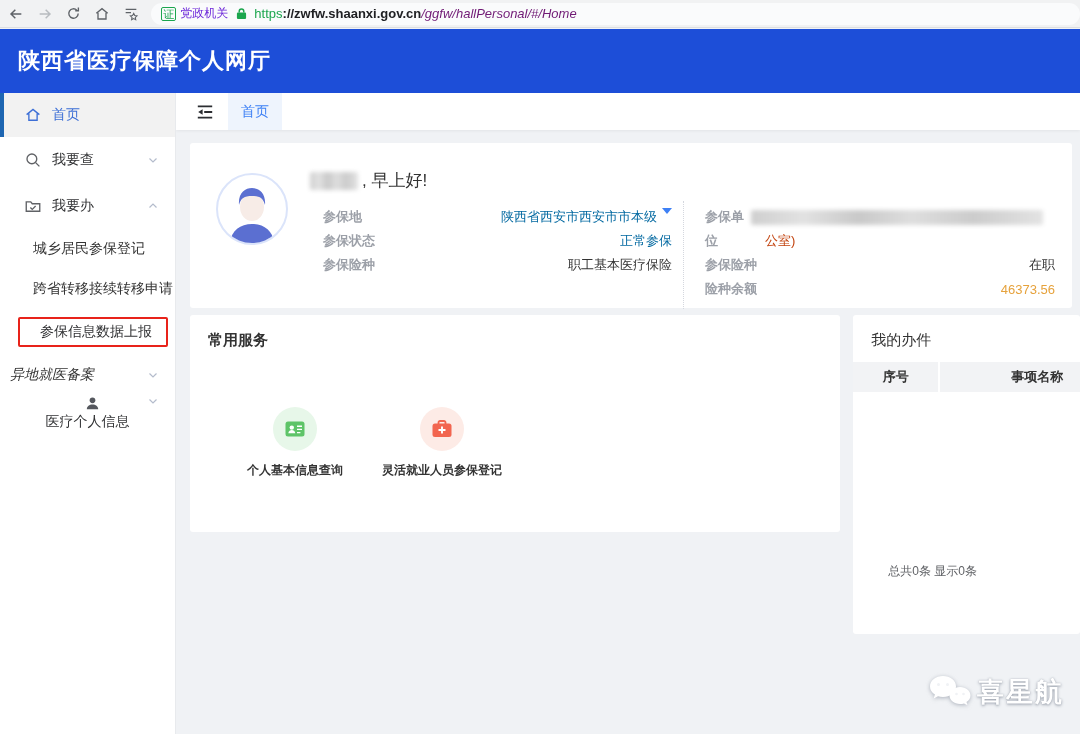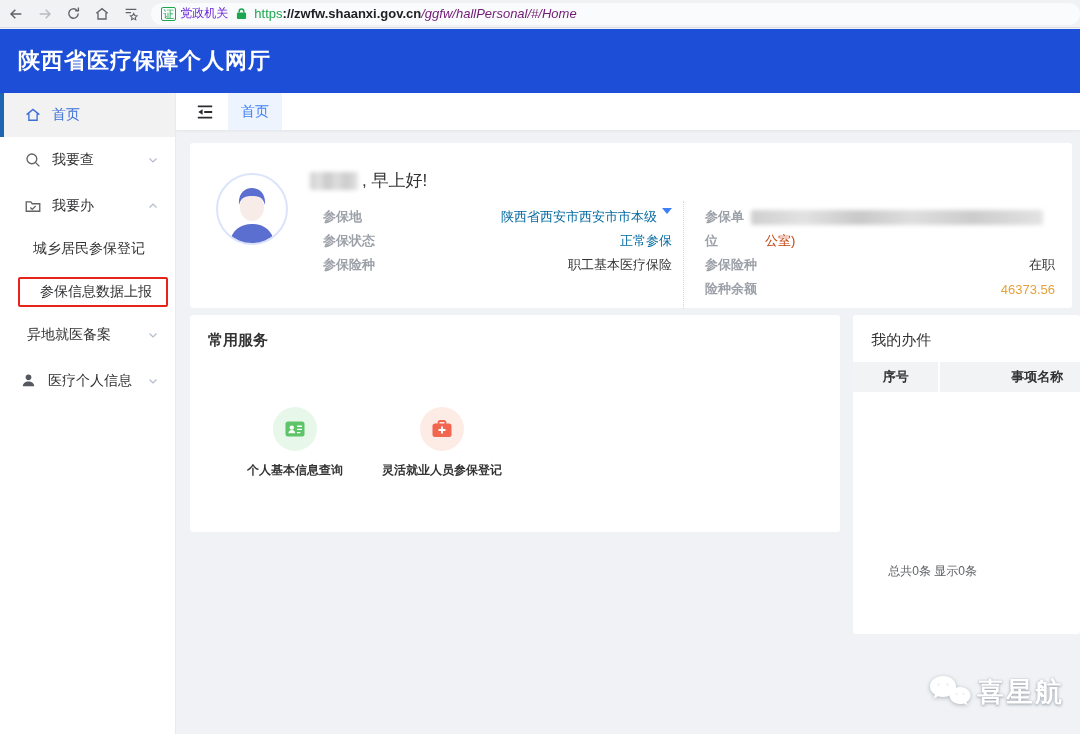--- a/index.html
+++ b/index.html
@@ -37,21 +37,21 @@
   .main { position:absolute; left:176px; top:93px; width:904px; height:641px; background:#f0f2f5; overflow:hidden; }
 
   
   .mi { display:flex; align-items:center; font-size:14px; color:#303133; position:relative; }
   .mi .ic { width:18px; height:18px; margin:0 10px 0 24px; flex:none; }
   .mi .chev { position:absolute; right:16px; width:12px; height:12px; }
   .mi-home { height:44px; background:#f2f2f2; border-left:4px solid #1e66b2; color:#3d6fd6; }
   .mi-home .ic { margin-left:20px; }
   .mi-std { height:46px; }
   .mi-sub { height:40px; padding-left:33px; color:#333; }
-  .mi-noicon { height:40px; padding-left:27px; color:#333; }
+  .mi-noicon { height:40px; padding-left:10px; color:#333;font-style:italic; }
   .hl-red { display:inline-block; border:2px solid #e8231a; border-radius:2px;
     padding:4px 14px 4px 20px; margin-left:11px; }
 
   
   .tabbar { position:relative; height:37px; background:#ffffff; box-shadow:0 1px 3px rgba(0,0,0,.06);
     display:flex; align-items:center; }
   .collapse-btn { width:20px; height:16px; margin-left:19px; }
   .tab { height:37px; margin-left:13px; padding:0 13px; background:#eef4fd; color:#3e80f5;
     font-size:14px; display:flex; align-items:center; }
 
@@ -187,34 +187,37 @@
     <span>我要办</span>
     <span class="chev">
       <svg width="12" height="12" viewBox="0 0 24 24" fill="none" stroke="#b4bccc" stroke-width="2.4">
           <path d="m5 15 7-7 7 7"></path>
         </svg>
     </span>
   </div>
   <div class="mi mi-sub">
     <span>城乡居民参保登记</span>
   </div>
+  <div class="mi mi-sub">
+    <span>跨省转移接续转移申请</span>
+  </div>
   <div class="mi" style="height:46px;justify-content:center;">
     <span class="hl-red">
       <span>参保信息数据上报</span>
     </span>
   </div>
   <div class="mi mi-noicon">
     <span>异地就医备案</span>
     <span class="chev">
       <svg width="12" height="12" viewBox="0 0 24 24" fill="none" stroke="#b4bccc" stroke-width="2.4">
           <path d="m5 9 7 7 7-7"></path>
         </svg>
     </span>
   </div>
-  <div class="mi" style="height:52px;">
+  <div class="mi" style="height:52px;flex-direction:column;">
     <span class="ic" style="margin-left:20px;">
       <svg width="17" height="17" viewBox="0 0 24 24" fill="#55585e">
           <circle cx="12" cy="7.5" r="4"></circle>
           <path d="M4 20c0-4 3.6-6.5 8-6.5s8 2.5 8 6.5z"></path>
         </svg>
     </span>
     <span>医疗个人信息</span>
     <span class="chev">
       <svg width="12" height="12" viewBox="0 0 24 24" fill="none" stroke="#b4bccc" stroke-width="2.4">
           <path d="m5 9 7 7 7-7"></path>

